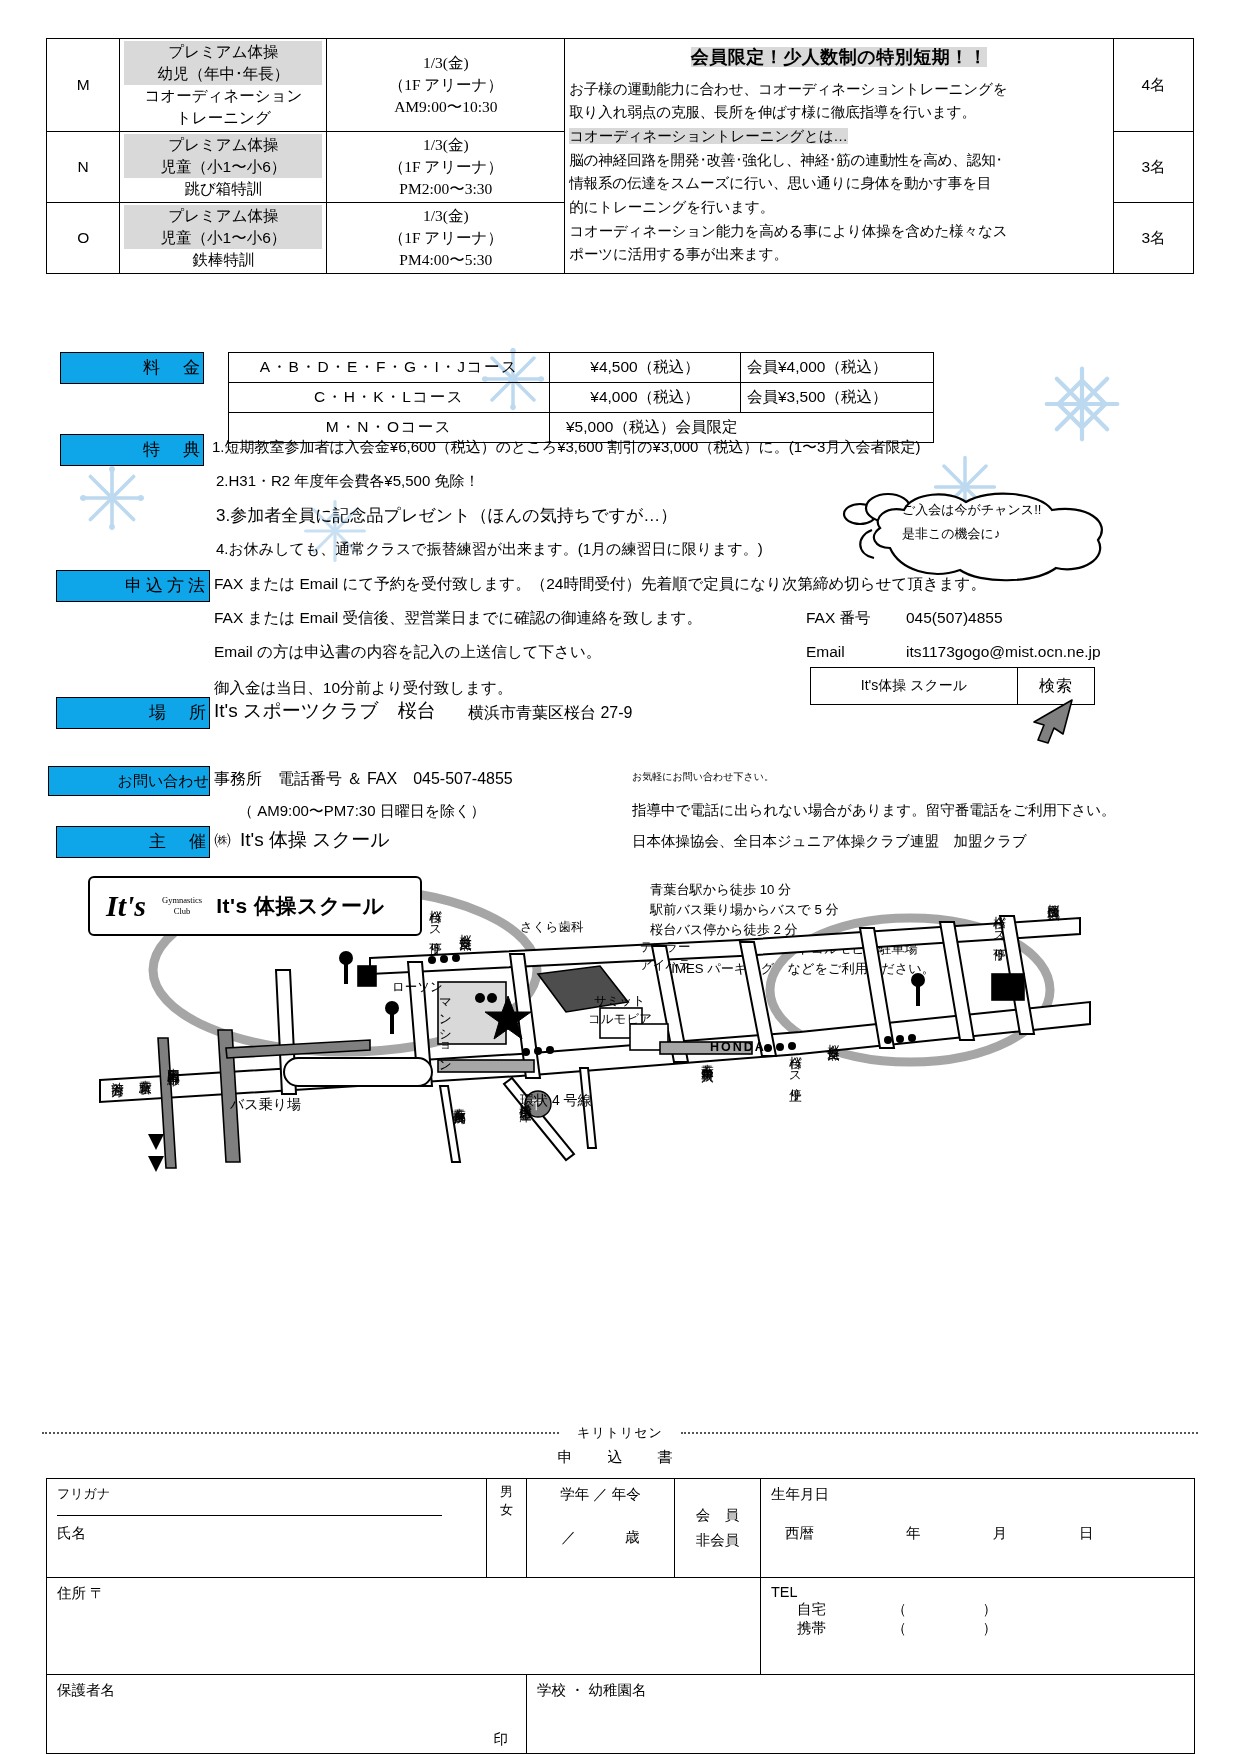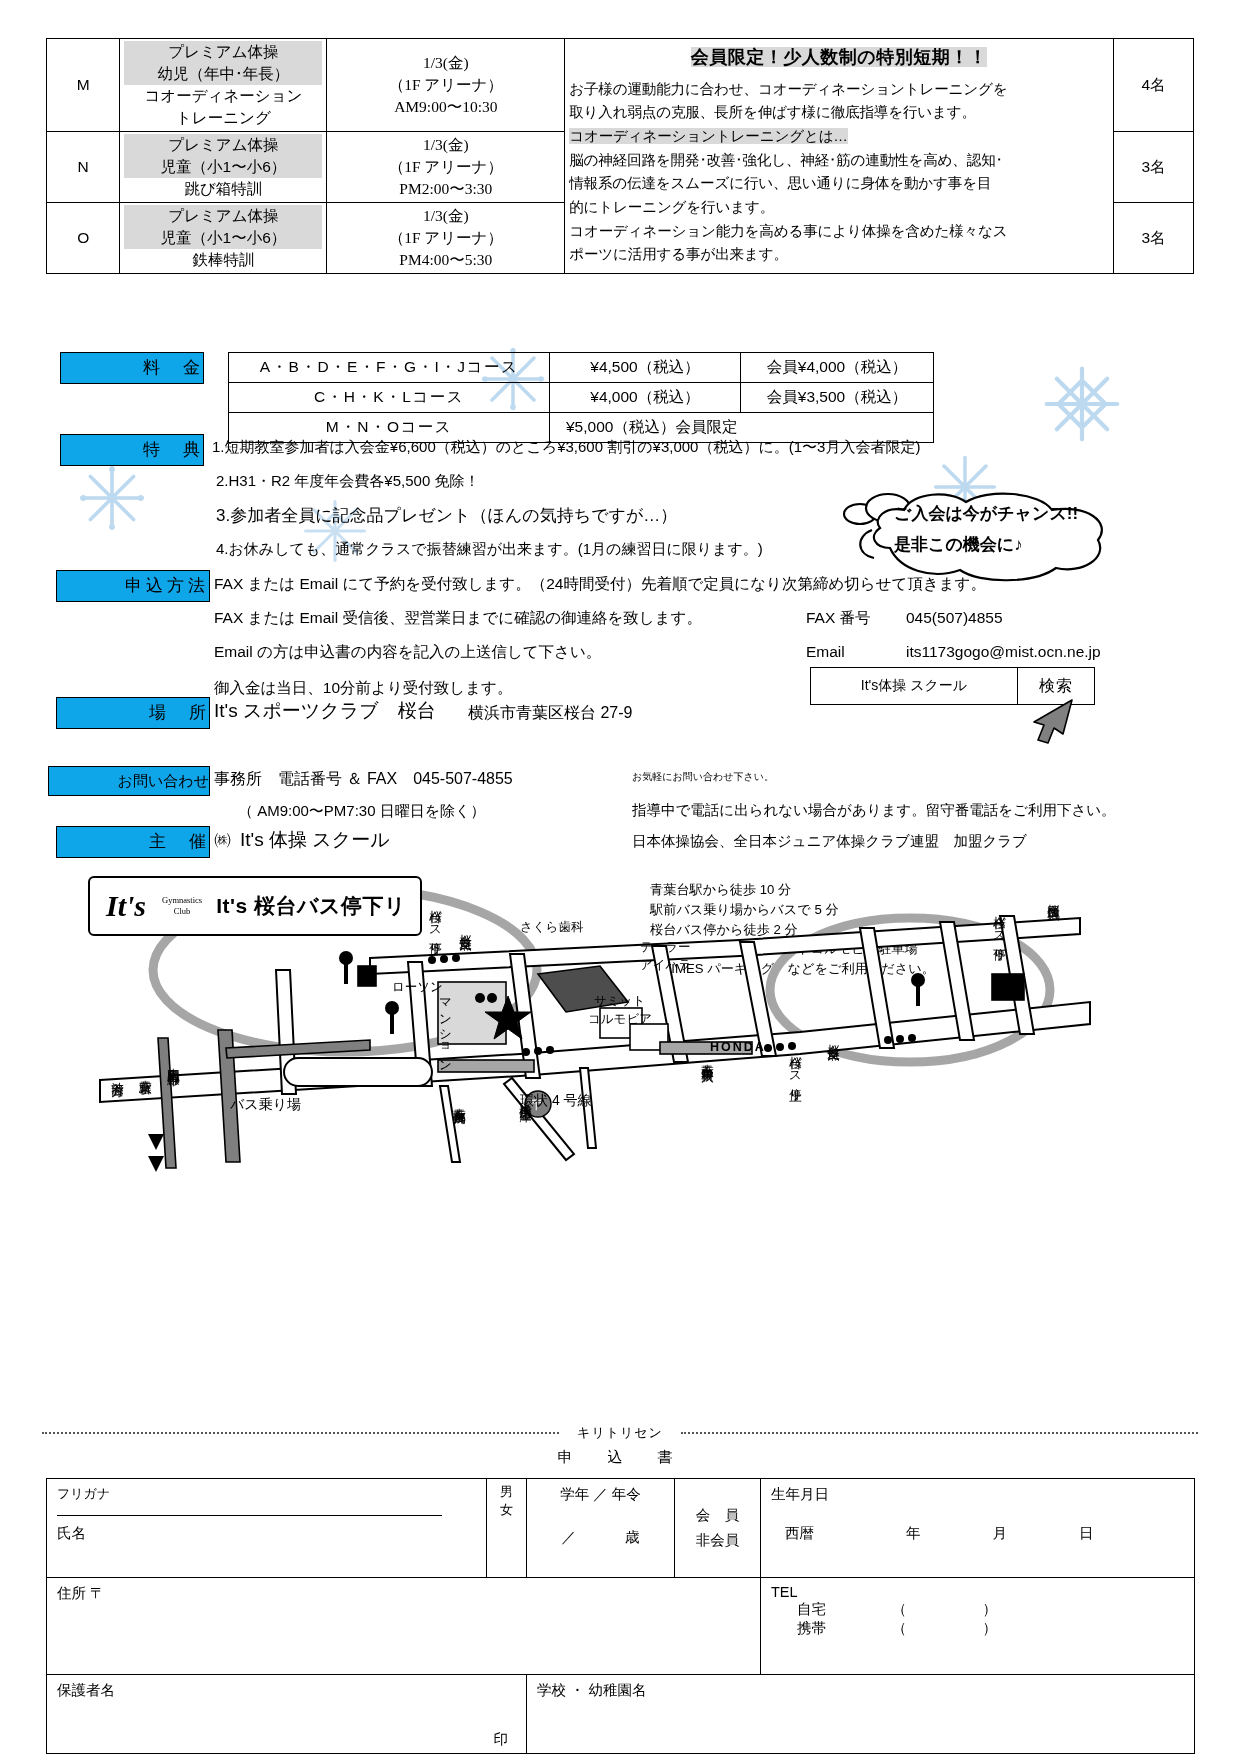--- a/index.html
+++ b/index.html
@@ -78,42 +78,41 @@
     table-layout: fixed;
   }
   .fee-table td {
     border: 1.3px solid #000;
     font-size: 15.5px;
     padding: 4px 6px;
     height: 21px;
   }
   .fee-course { width: 308px; text-align: center; letter-spacing: 1.5px;}
   .fee-a { width: 178px; text-align: center; }
-  .fee-b { width: 180px; text-align: center; }
+  .fee-b { width: 180px; text-align: left; }
 
   
   .t {
     position: absolute;
     font-size: 15.5px;
     line-height: 1.3;
     white-space: nowrap;
   }
 
   
   .snow { position: absolute; color: #bcd9ef; user-select: none; }
 
   
   .bubble-wrap { position: absolute; left: 820px; top: 470px; width: 300px; height: 120px; }
   .bubble-txt {
     position: absolute;
-    left: 74px; top: 28px;
-    font-size: 17px;
+    left: 82px; top: 28px;
+    font-size: 13px;
     line-height: 1.85;
     white-space: nowrap;
-    font-weight: bold;
   }
 
   
   .search-box {
     position: absolute;
     left: 810px; top: 667px;
     width: 283px; height: 36px;
     border: 1.3px solid #000;
     display: flex;
     background:#fff;
@@ -599,21 +598,21 @@
     <div class="mlabel vert" style="left:126px; top:196px; height:100px;">東急田園都市線</div>
     <div class="mlabel vert" style="left:70px; top:210px; height:72px;">渋谷方面</div>
   </div>
 
   <div class="logo-box">
     <span class="logo-mark">It's</span>
     <span class="logo-sub">
       <span style="display:block">Gymnastics</span>
       <span style="display:block; text-align:center">Club</span>
     </span>
-    <span class="logo-name">It's 桜台バス停下リ</span>
+    <span class="logo-name">It's 体操スクール</span>
   </div>
 
   <div class="cutline">
     <span class="cut-dash"></span>
     <span class="cut-word">キリトリセン</span>
     <span class="cut-dash"></span>
   </div>
 
   <div class="form-title">申　込　書</div>
 

